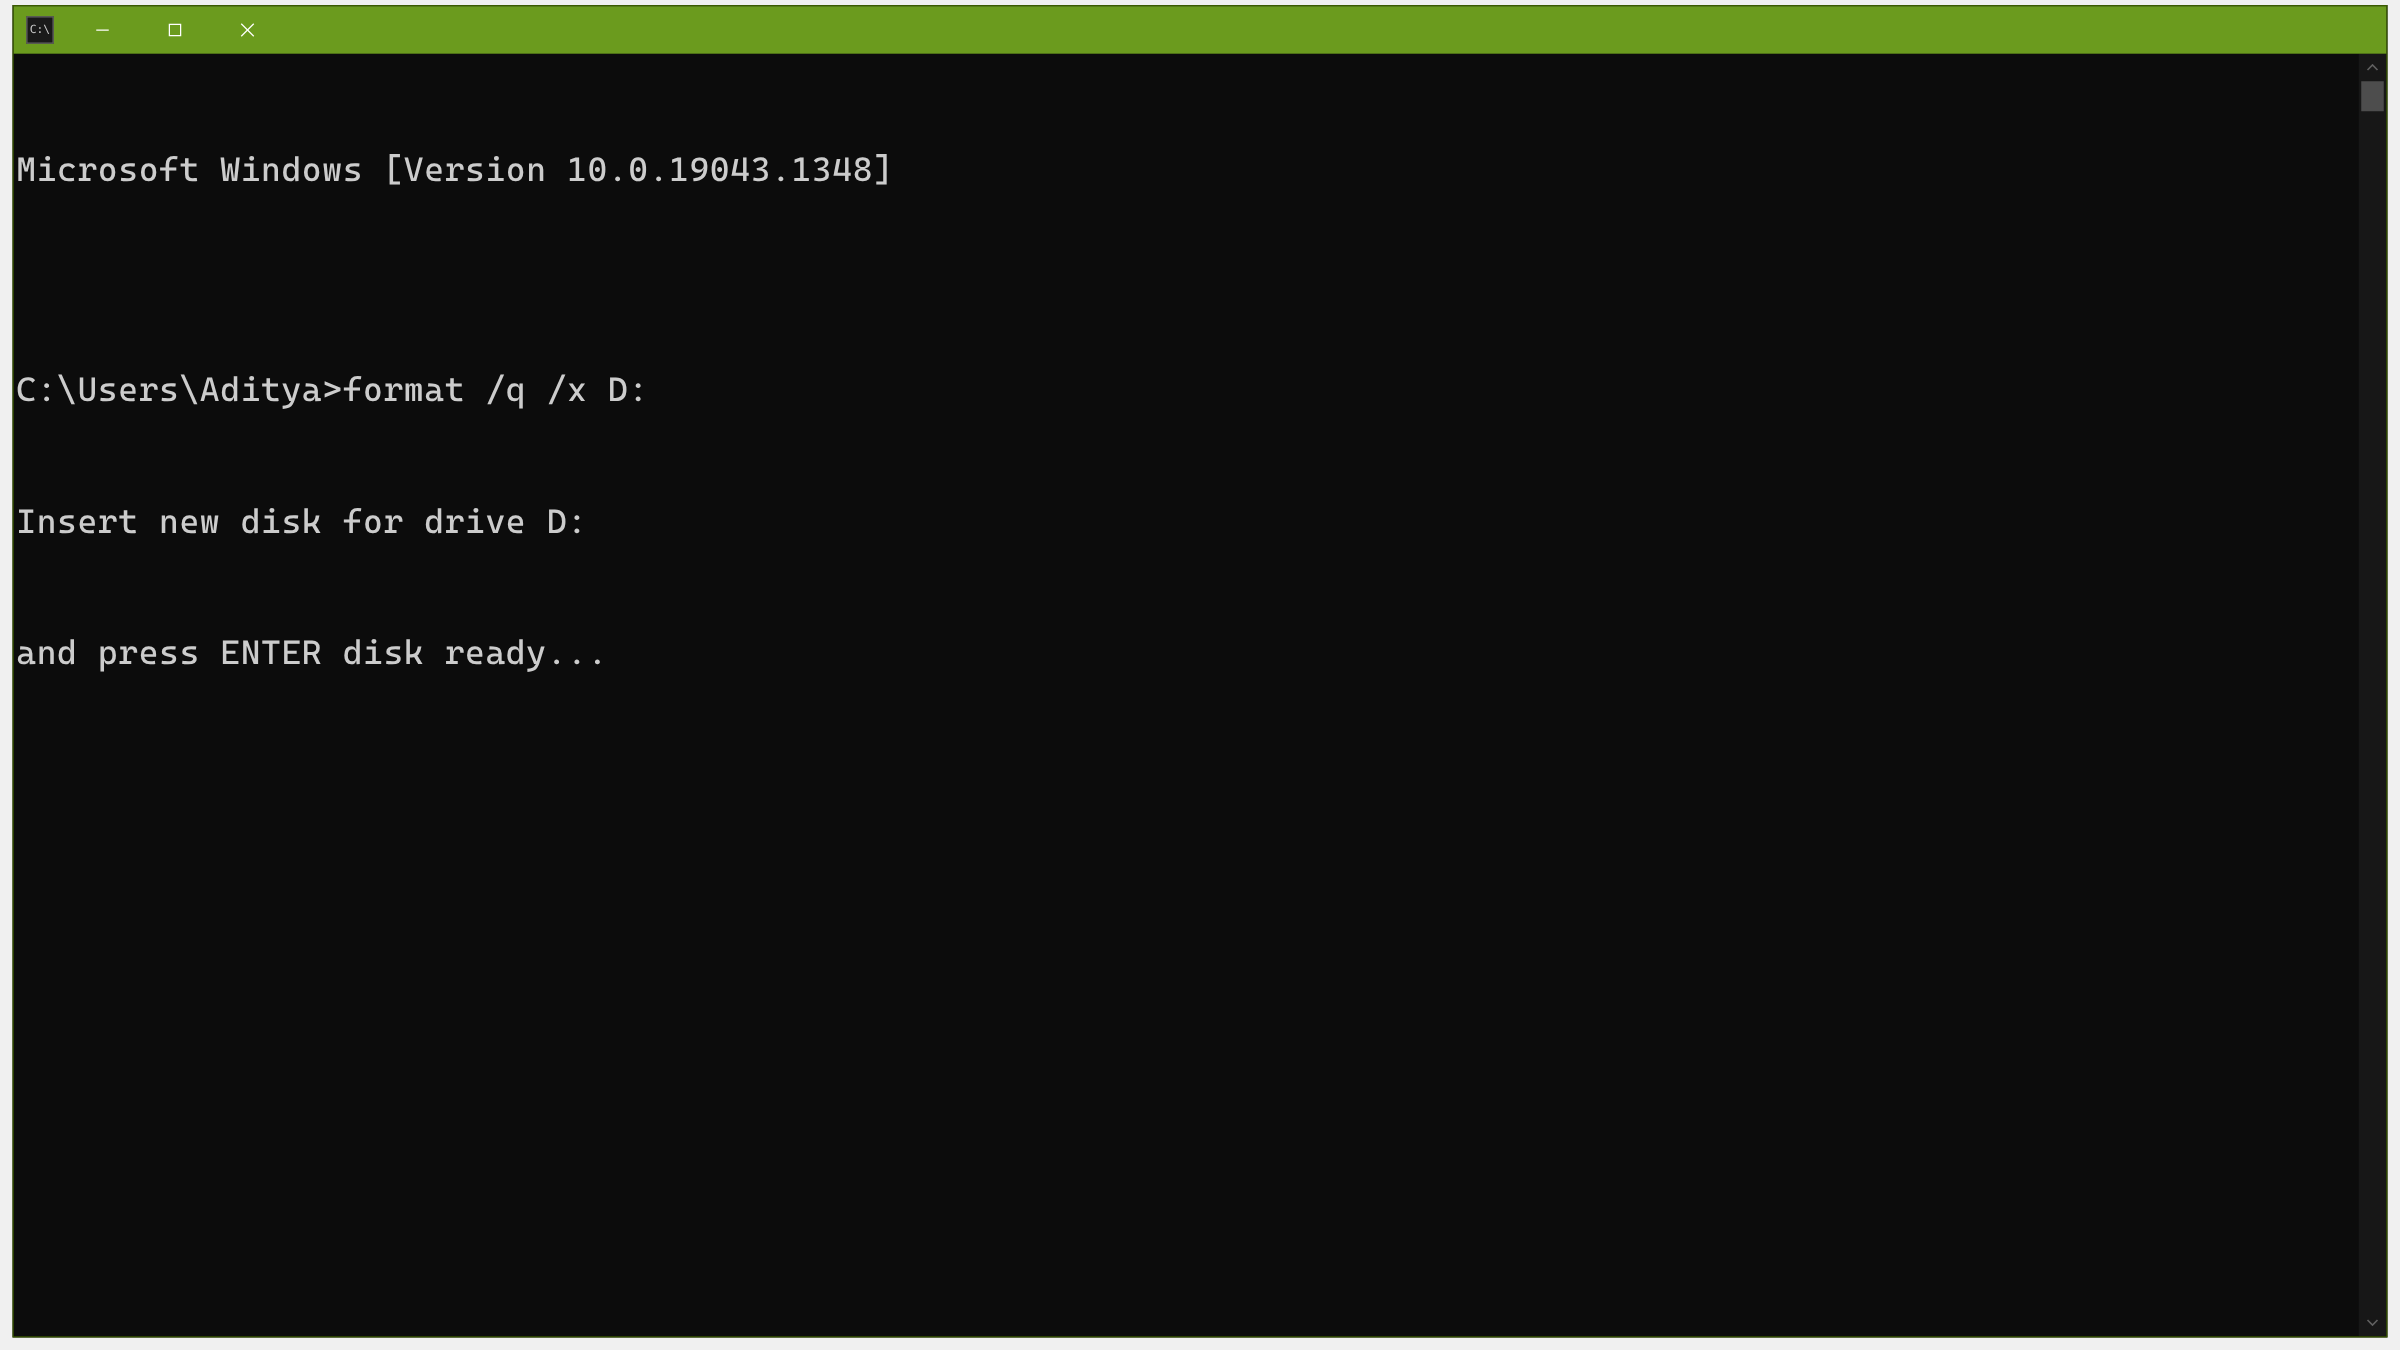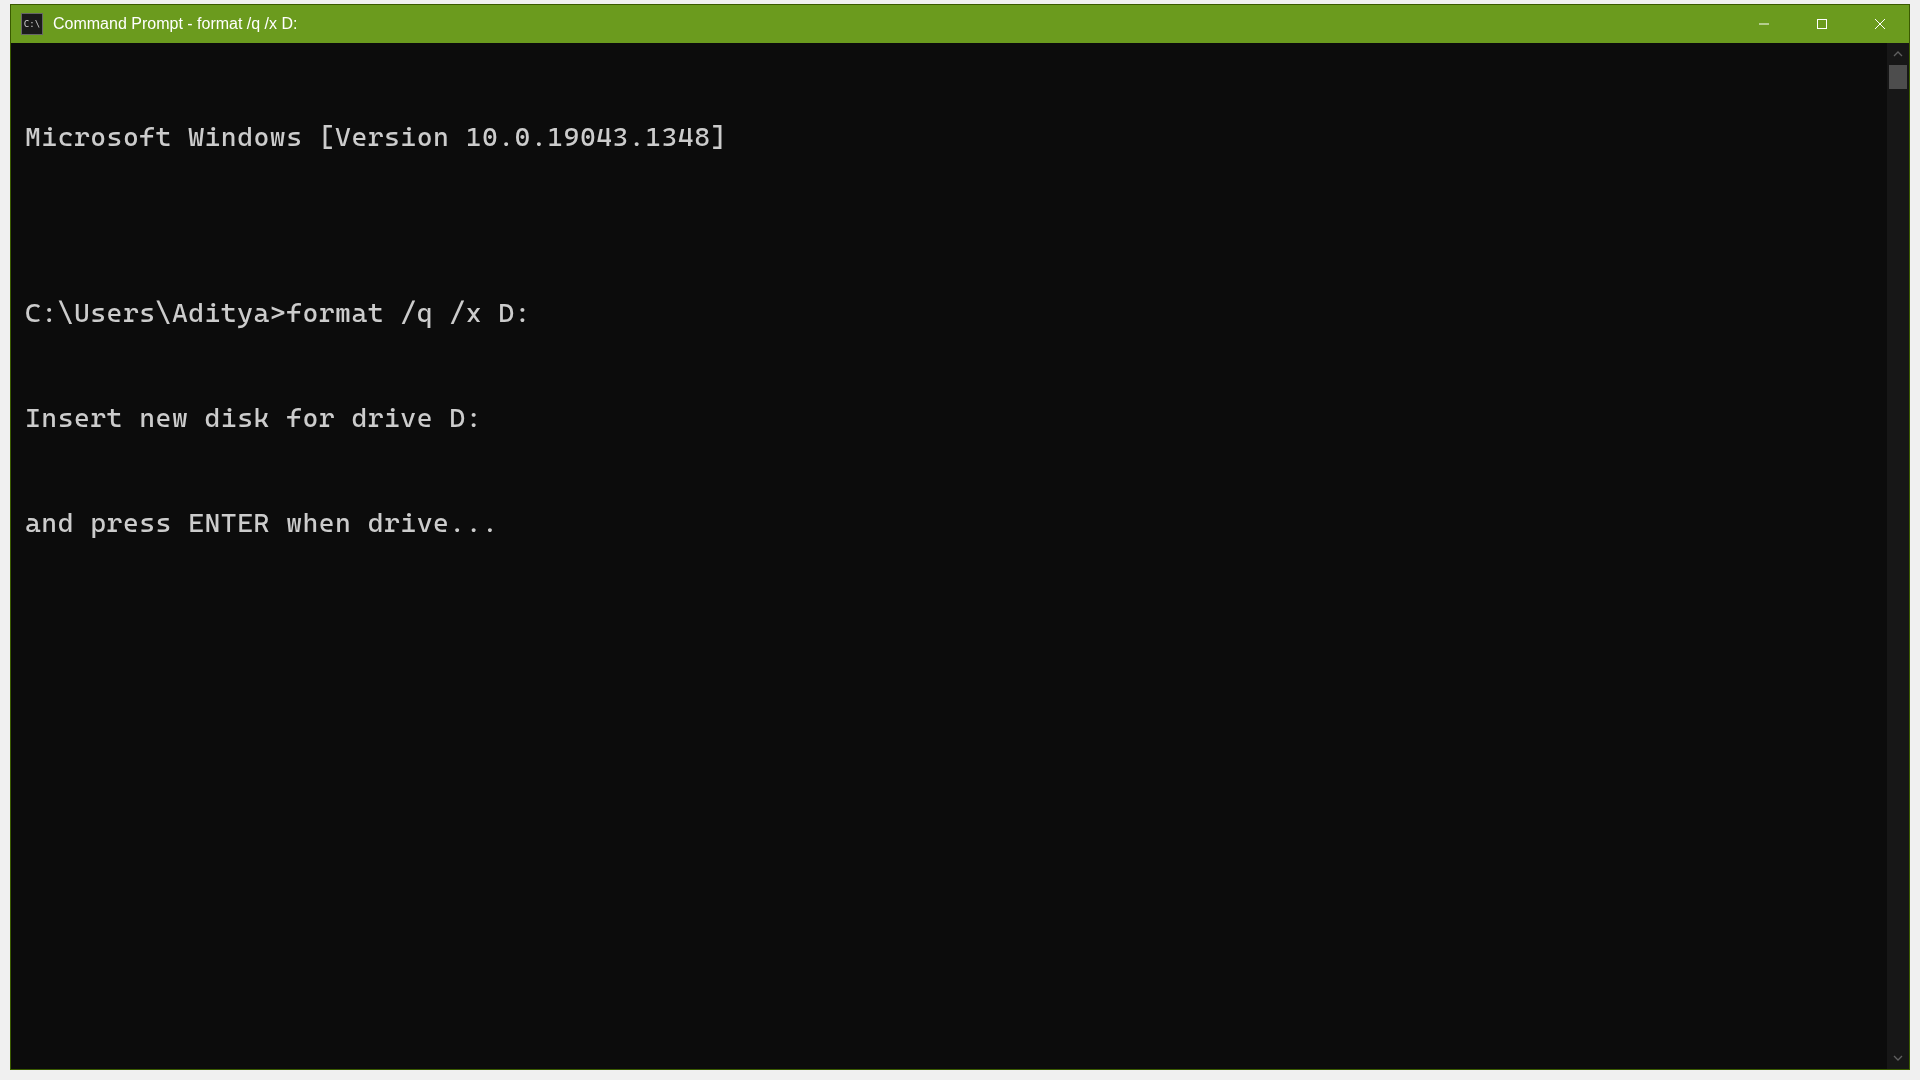--- a/index.html
+++ b/index.html
@@ -82,21 +82,20 @@
       flex: 1;
       background: #0c0c0c;
       color: #cccccc;
       font-family: 'Cascadia Mono', 'Consolas', 'Courier New', monospace;
       font-size: 27px;
       line-height: 1.3;
       padding: 6px 2px;
       white-space: pre;
       letter-spacing: 0.5px;
       overflow: hidden;
-      margin-left: 12px;
     }
     .terminal .line {
       display: block;
     }
     .scrollbar {
       width: 22px;
       background: #171717;
       display: flex;
       flex-direction: column;
       position: relative;
@@ -125,21 +124,20 @@
     }
   </style>
 </head>
 <body>
 
 <div class="window">
   <div class="titlebar">
     <div class="app-icon">
       <span>C:\</span>
     </div>
-    <div class="window-title">Command Prompt - format  /q /x D:</div>
     <div class="window-controls">
       <div class="win-btn" title="Minimize">
         <svg viewBox="0 0 12 12">
             <line x1="1" y1="6" x2="11" y2="6"></line>
           </svg>
       </div>
       <div class="win-btn" title="Maximize">
         <svg viewBox="0 0 12 12">
             <rect x="1.5" y="1.5" width="9" height="9"></rect>
           </svg>
@@ -151,21 +149,21 @@
           </svg>
       </div>
     </div>
   </div>
   <div class="content-wrap">
     <div class="terminal">
       <span class="line">Microsoft Windows [Version 10.0.19043.1348]</span>
       <span class="line"></span>
       <span class="line">C:\Users\Aditya&gt;format /q /x D:</span>
       <span class="line">Insert new disk for drive D:</span>
-      <span class="line">and press ENTER when drive...</span>
+      <span class="line">and press ENTER disk ready...</span>
     </div>
     <div class="scrollbar">
       <div class="scroll-arrow">
         <svg width="10" height="6" viewBox="0 0 10 6">
             <path d="M1 5 L5 1 L9 5" stroke="#606060" stroke-width="1.3" fill="none"></path>
           </svg>
       </div>
       <div class="scroll-track">
         <div class="scroll-thumb"></div>
       </div>

